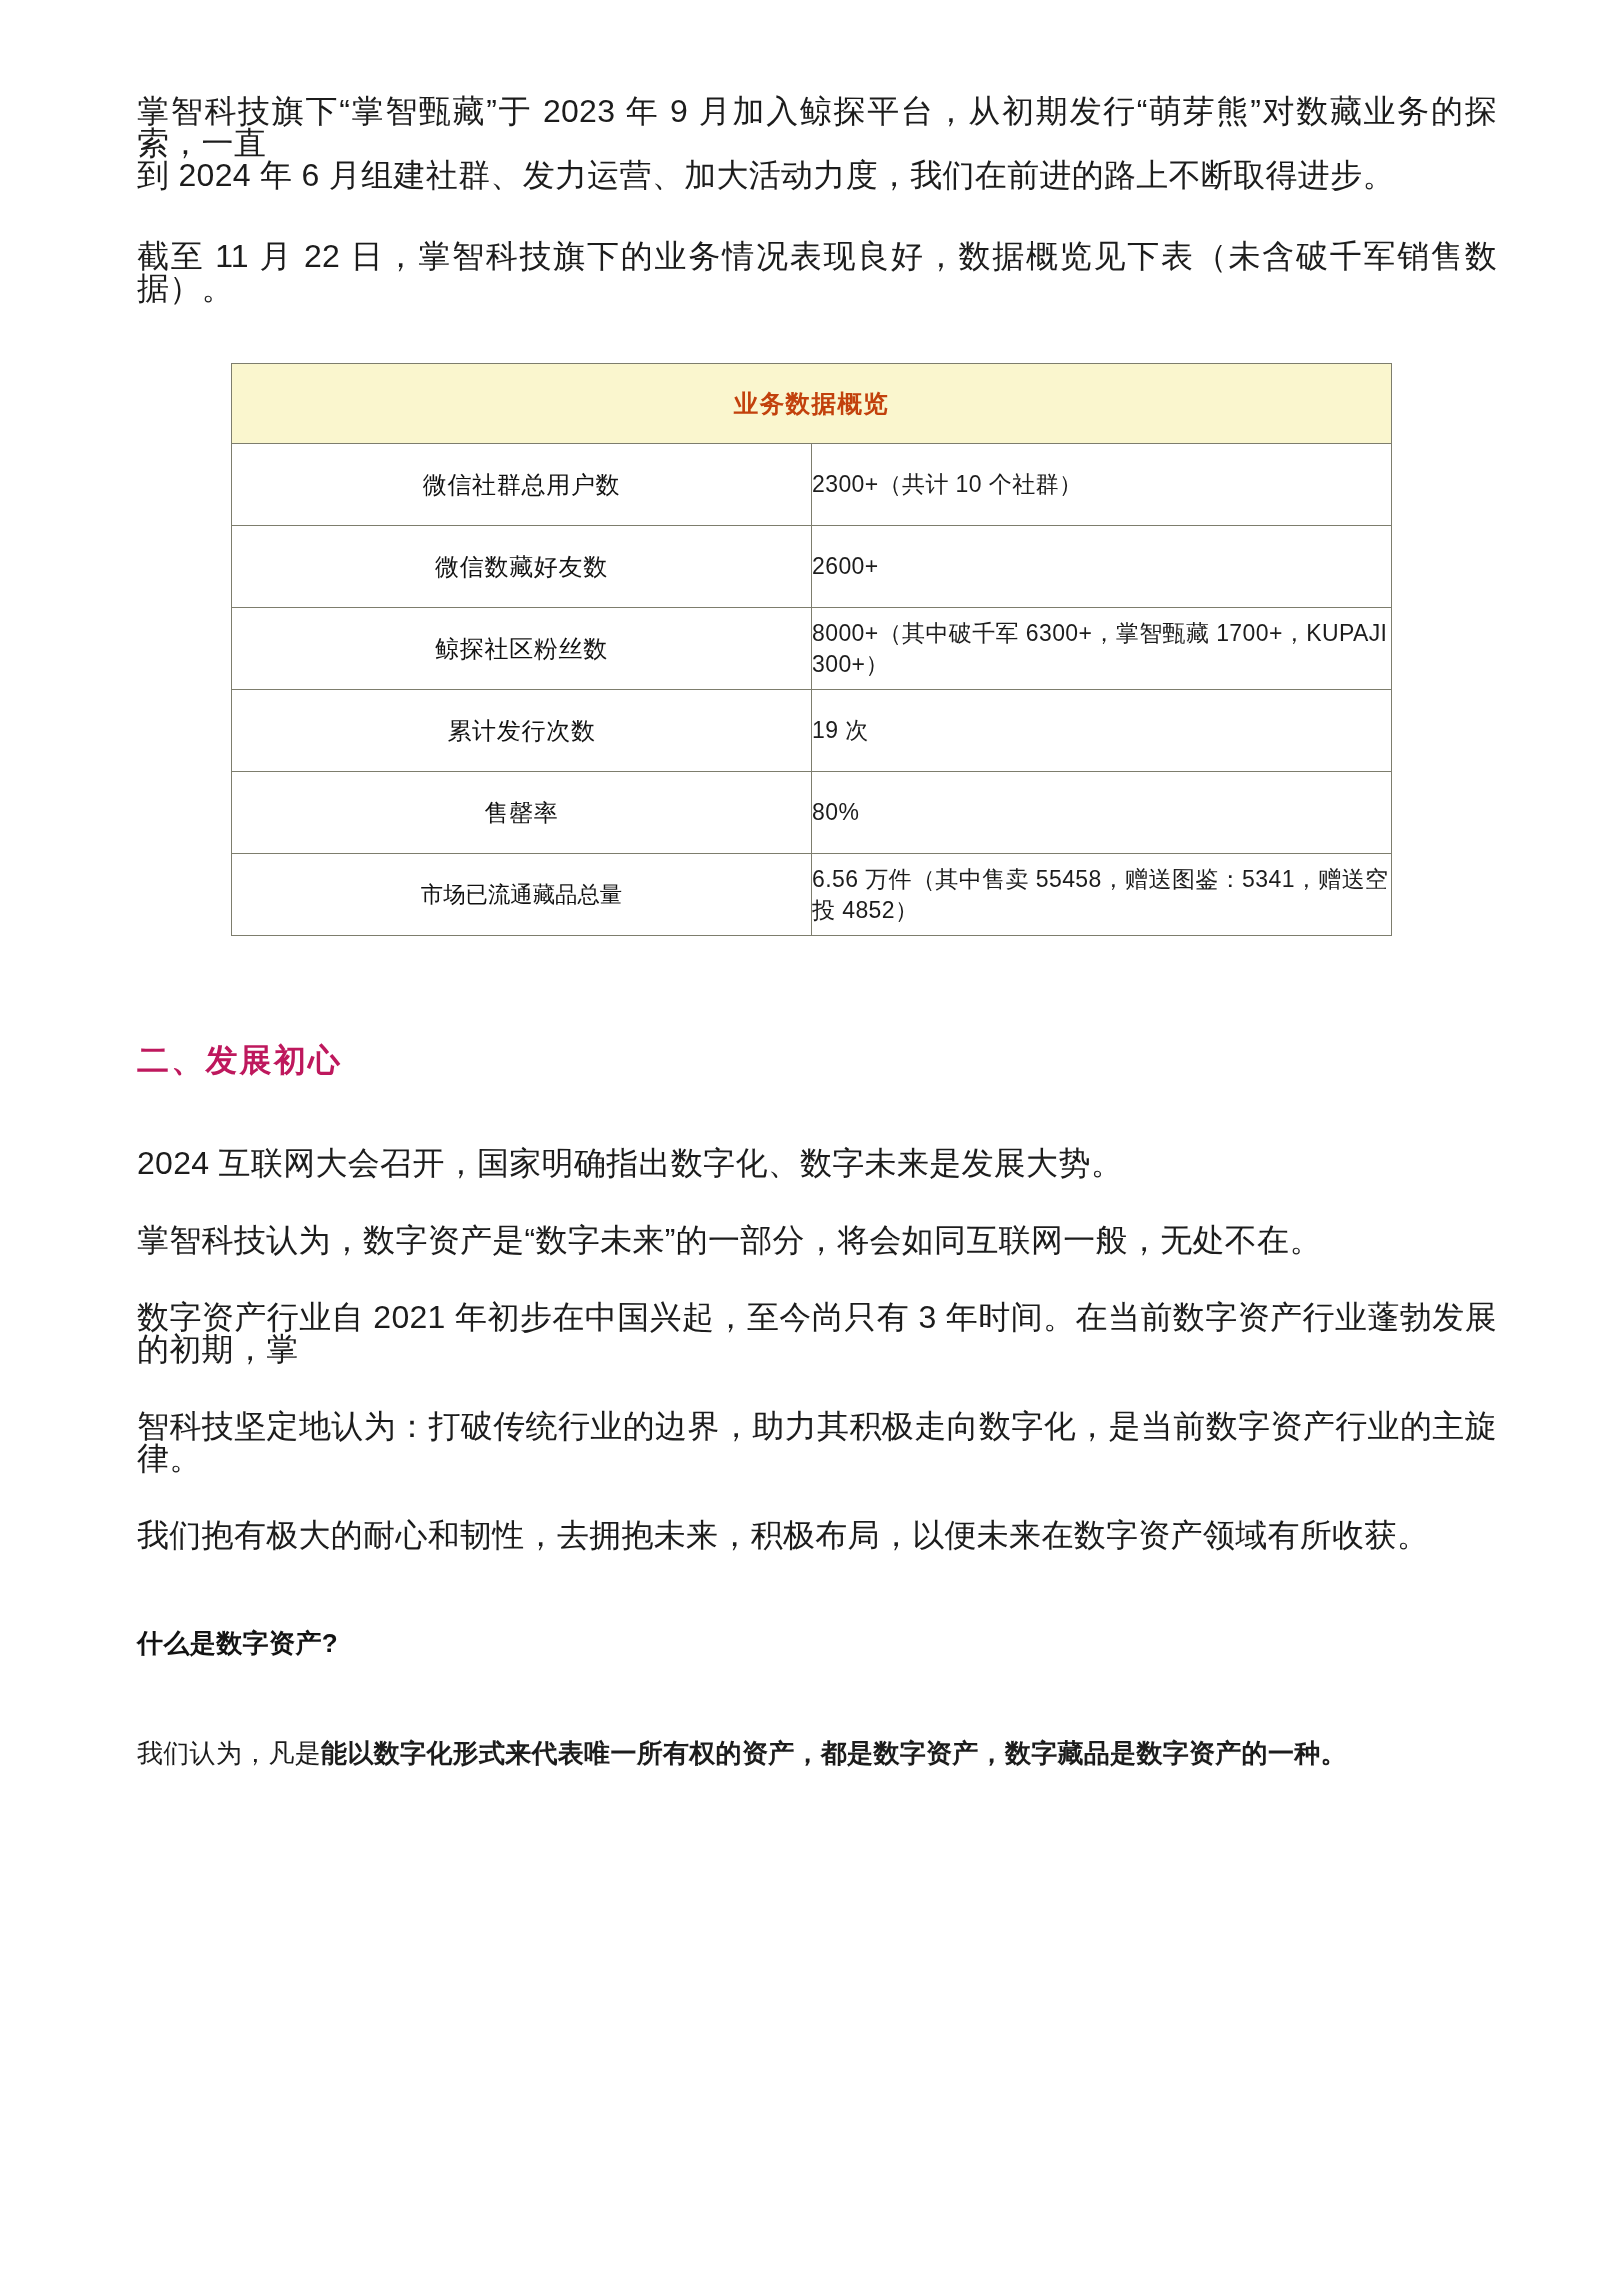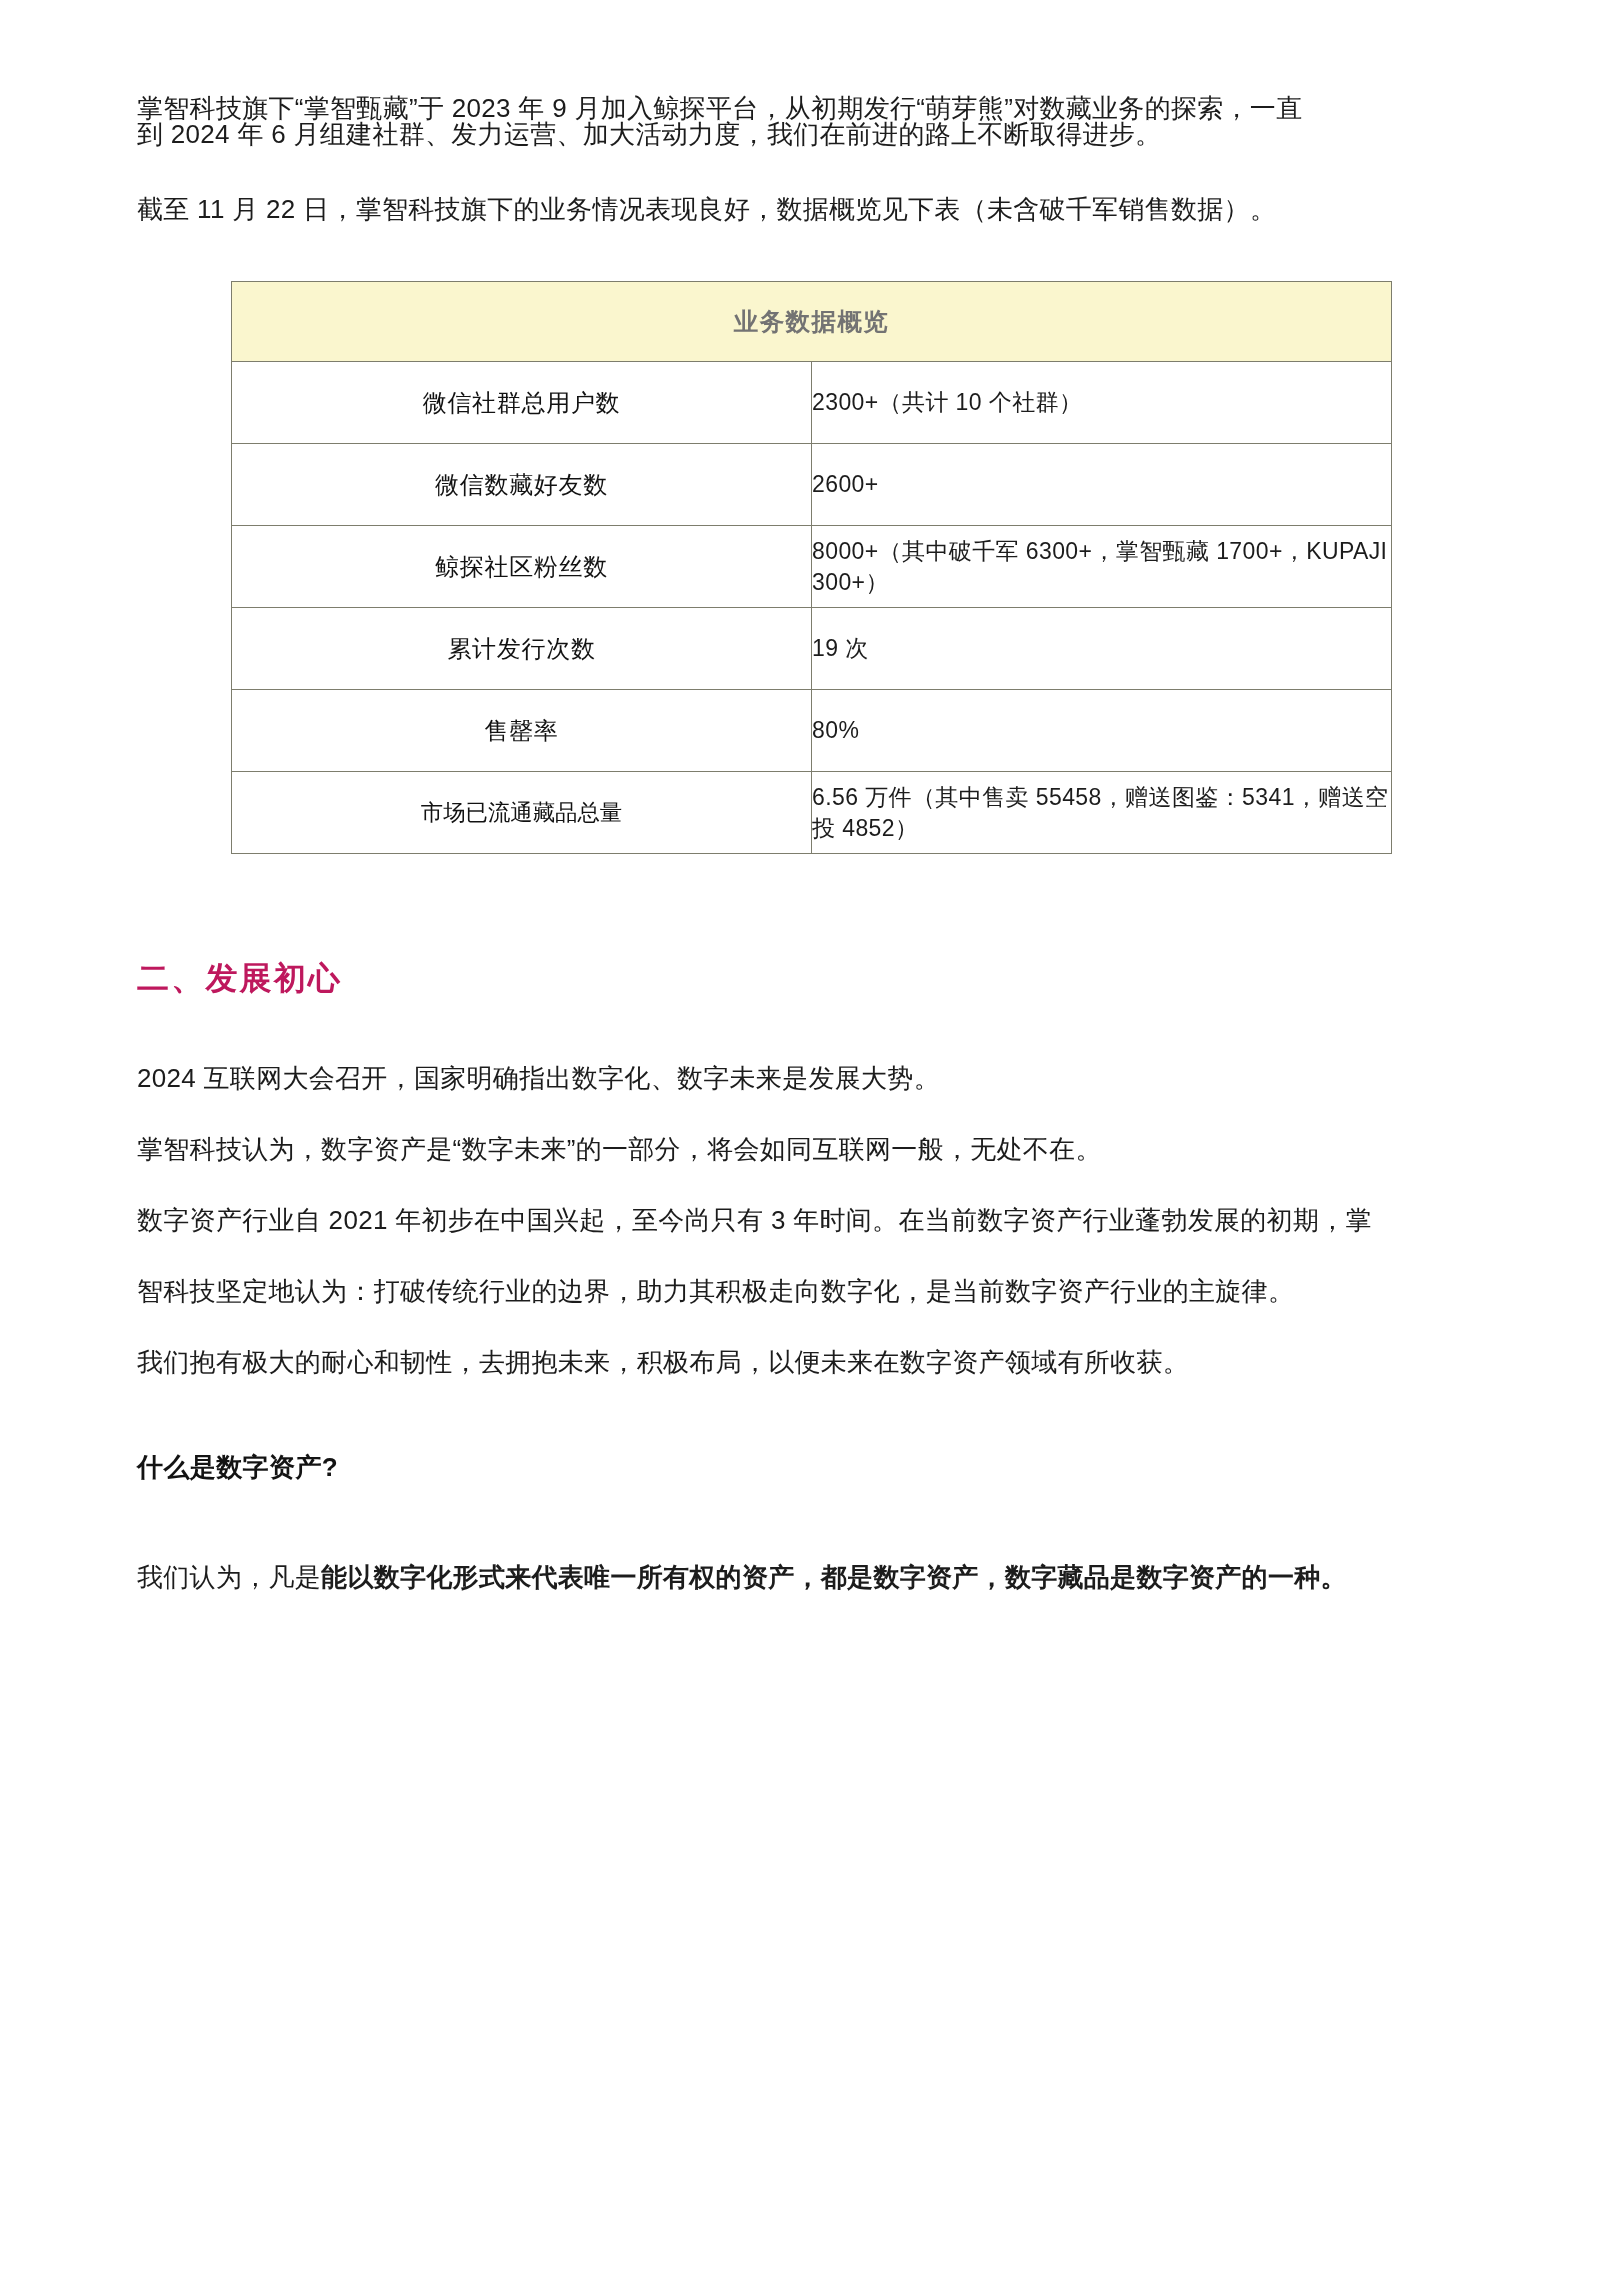--- a/index.html
+++ b/index.html
@@ -27,21 +27,21 @@
 
   .content {
     position: absolute;
     left: 137px;
     top: 0;
     width: 1360px;
   }
 
   
   .para {
-    font-size: 26px;
+    font-size: 32px;
     line-height: 1.0;
     color: #1c1c1c;
     letter-spacing: 0.3px;
     text-align: justify;
     margin: 0;
     font-weight: 400;
   }
   .para-lead {
     margin-top: 95px;
   }
@@ -68,21 +68,21 @@
   table.data-table th {
     border: 1.4px solid #7d7d6d;
     padding: 0;
     vertical-align: middle;
   }
   th.table-title {
     background: #faf6ce;
     text-align: center;
     font-size: 24.5px;
     font-weight: bold;
-    color: #737373;
+    color: #c2410c;
     height: 79px;
     letter-spacing: 1.4px;
     border-color: #72725f;
     margin-top: 22px;
   }
   td.label-cell {
     width: 310px;
     text-align: center;
     font-size: 24px;
     font-weight: normal;

